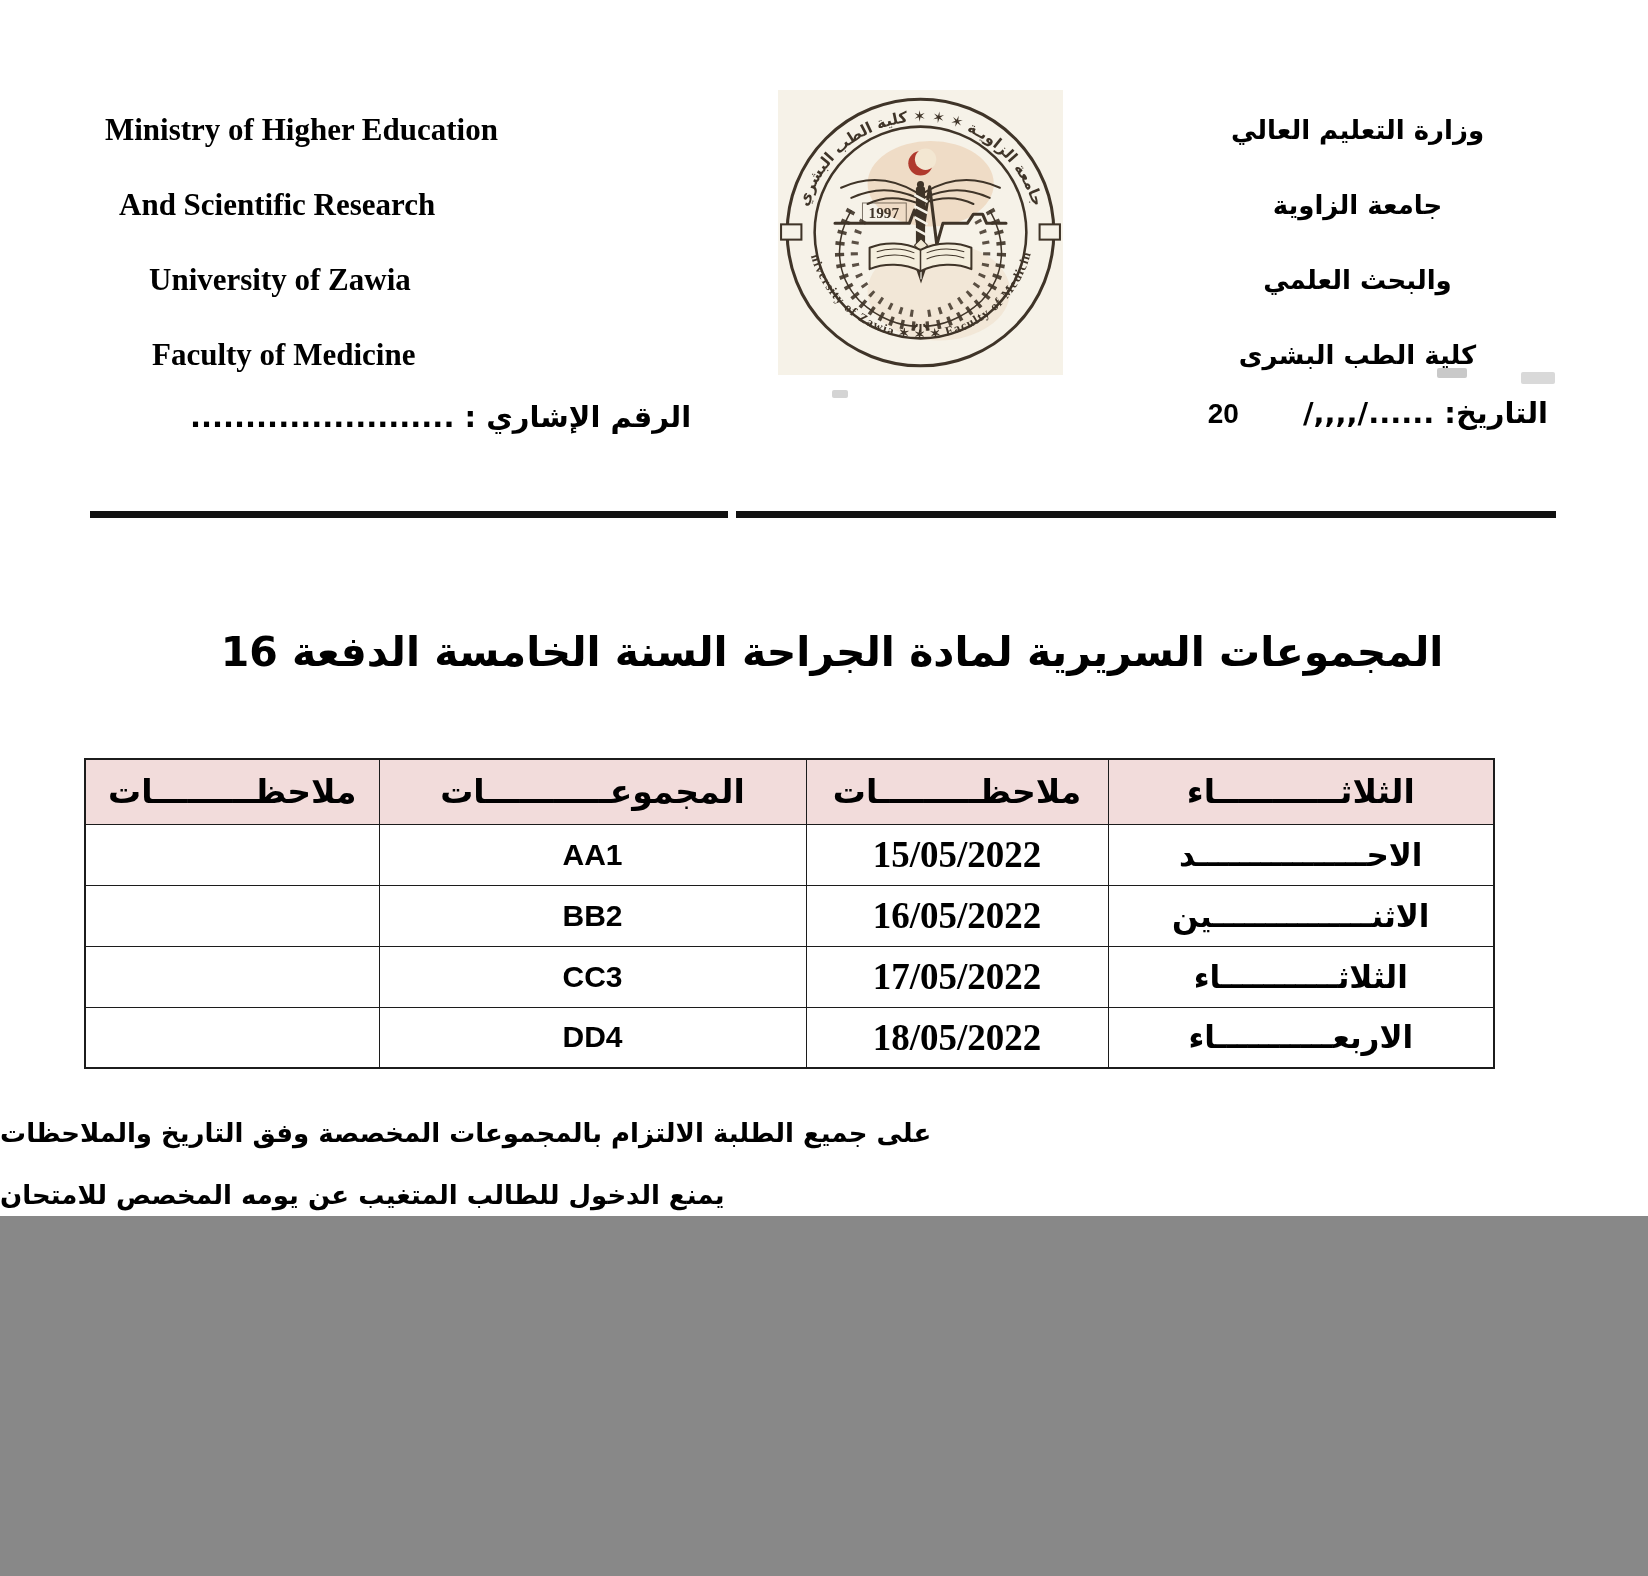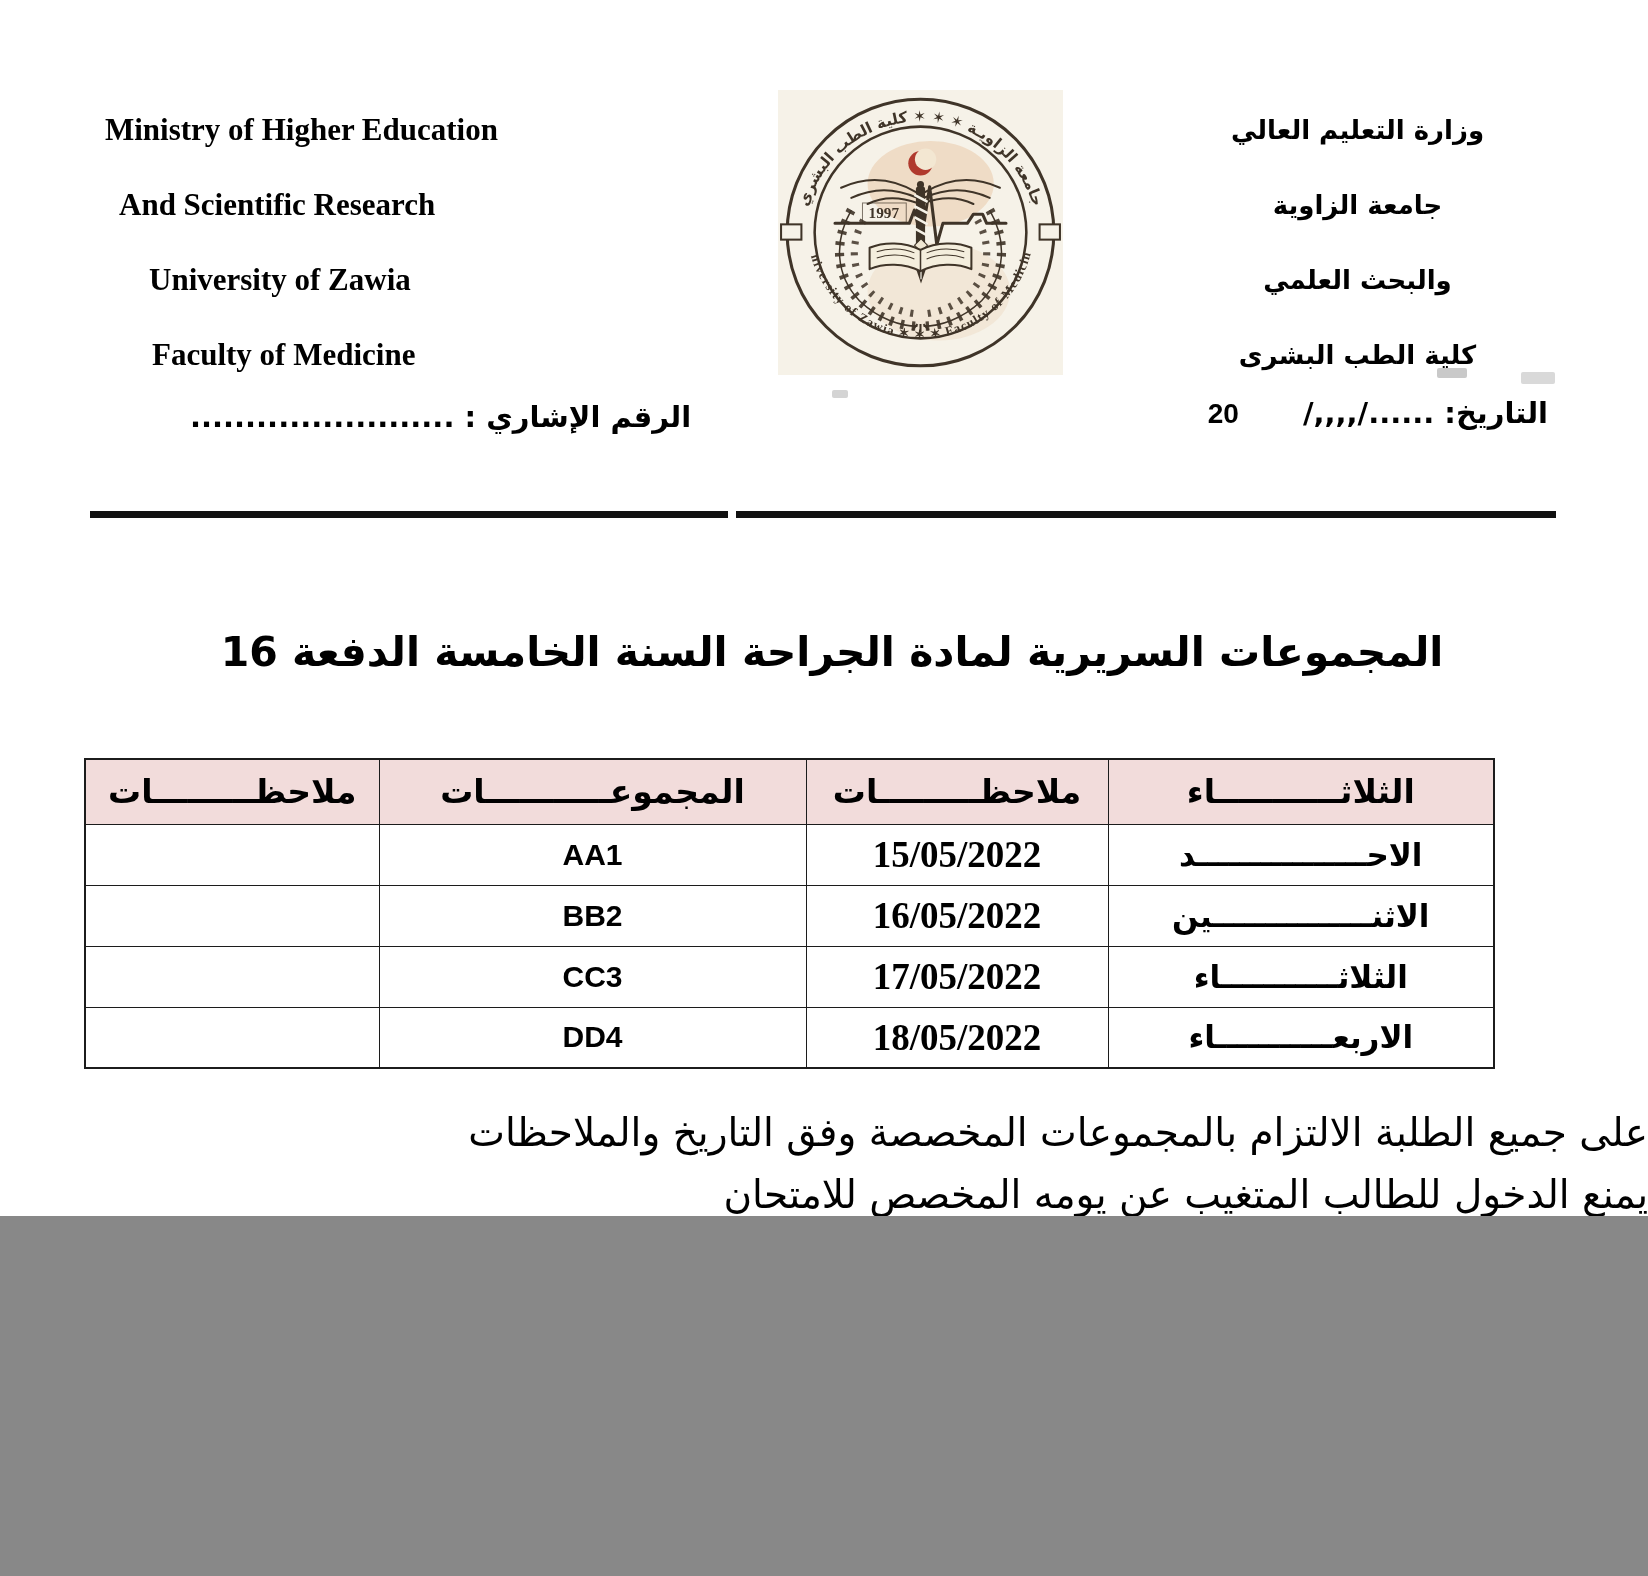--- a/index.html
+++ b/index.html
@@ -75,22 +75,22 @@
   td.c-date  { font-family:"Liberation Serif", serif; font-size:37px; direction:ltr; }
   td.c-group { font-family:"Liberation Sans", sans-serif; font-size:30px; direction:ltr;margin-top:13px; }
   col.w-day   { width:386px; }
   col.w-date  { width:302px; }
   col.w-group { width:427px; }
   col.w-note  { width:294px; }
 
   
   .note-block {
     position:absolute; top:1102px; left:0; width:100%;
-    text-align:right; direction:rtl;
-    font-family:"DejaVu Sans", sans-serif; font-size:39px; font-weight:normal; line-height:62px;
+    text-align:left; direction:rtl;
+    font-family:"DejaVu Sans", sans-serif; font-size:26px; font-weight:bold; line-height:62px;
   }
 
   
   .dept-footer {
     position:absolute; left:95px; top:1408px;
     direction:rtl; font-family:"DejaVu Sans", sans-serif; font-size:37px; font-weight:bold; white-space:nowrap;
   }
 </style>
 </head>
 <body>

